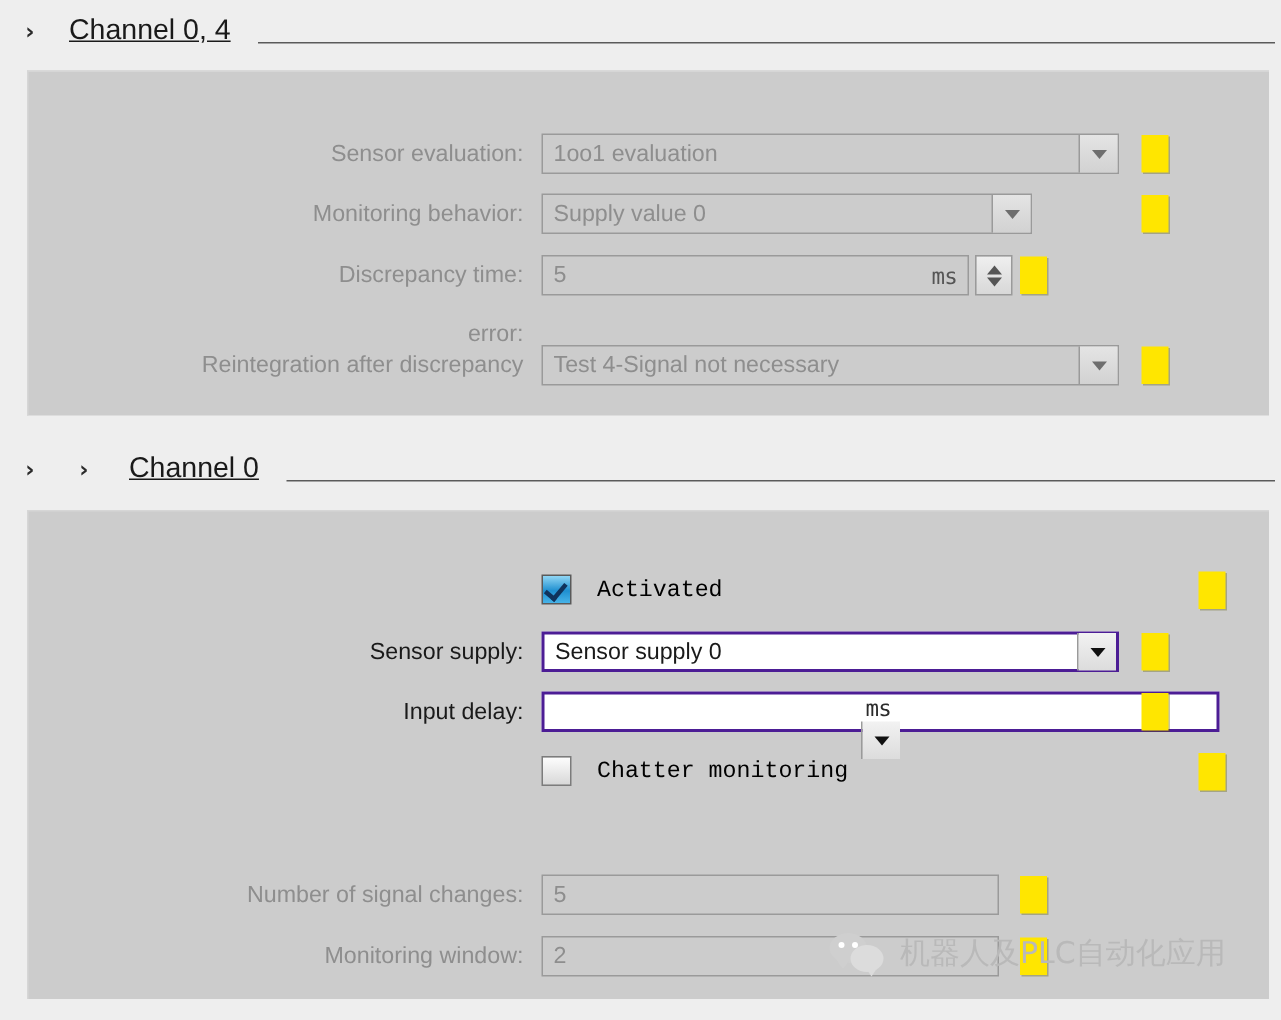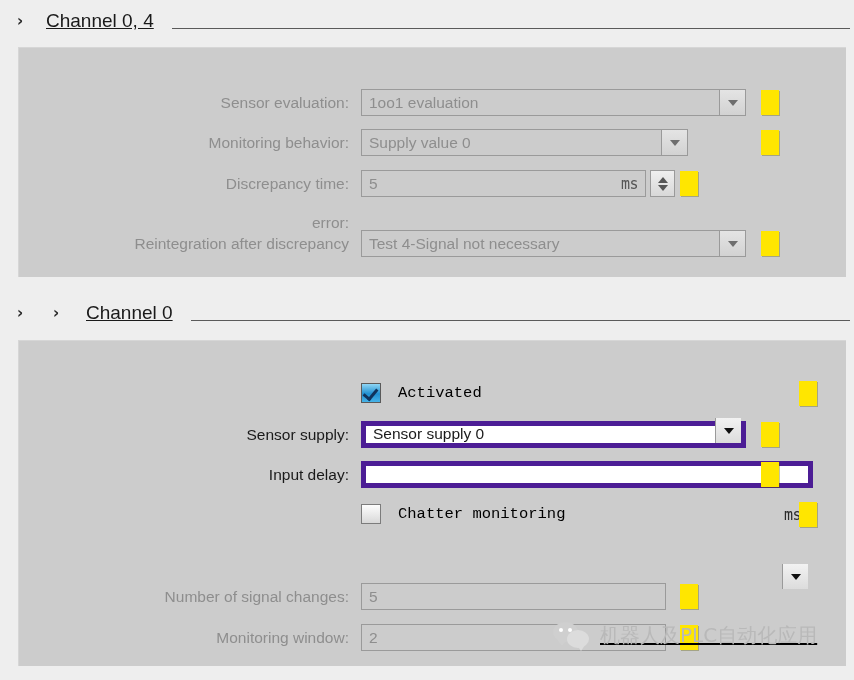--- a/index.html
+++ b/index.html
@@ -76,30 +76,28 @@
   .lbl.enabled  { color: #1a1a1a; }
   .lbl.two-line { line-height: 21px; }
 
   
   .ctl {
     box-sizing: border-box;
     display: flex;
     align-items: center;
     height: 27px;
     position: relative;
-    gap: 40px;
   }
   .combo.disabled {
     border: 1px solid #9a9a9a;
     background: #cccccc;
   }
   .combo.enabled {
-    border: 5px solid #4c1d95;
+    border: 2px solid #4c1d95;
     background: #ffffff;
-    align-items: flex-end;
   }
   .combo .txt {
     flex: 1 1 auto;
     padding-left: 7px;
     font-size: 15.5px;
     white-space: nowrap;
     overflow: hidden;
   }
   .combo.disabled .txt { color: #8e8e8e; }
   .combo.enabled  .txt { color: #1a1a1a; }
@@ -207,21 +205,20 @@
     white-space: nowrap;
     font-family: Liberation Mono, monospace;
   }
 
   
   .watermark {
     position: absolute;
     display: flex;
     align-items: center;
     pointer-events: none;
-    text-decoration: underline;
   }
   .wm-text {
     font-size: 20px;
     color: #b9b9b9;
     white-space: nowrap;
     margin-left: 7px;
     font-family: "DejaVu Sans", sans-serif;
   }
   .wechat {
     width: 40px;

